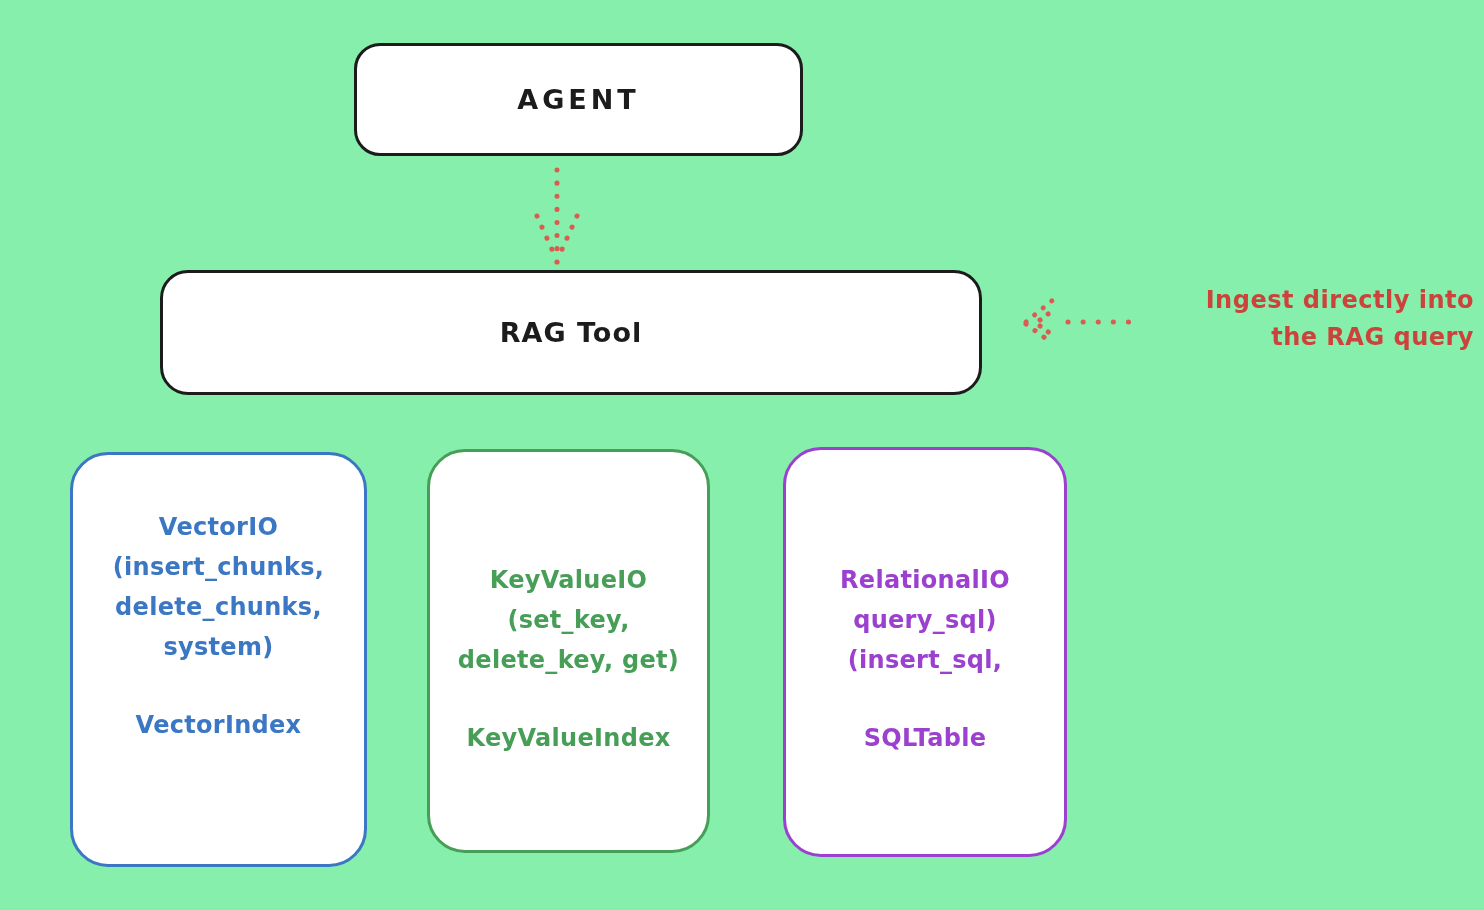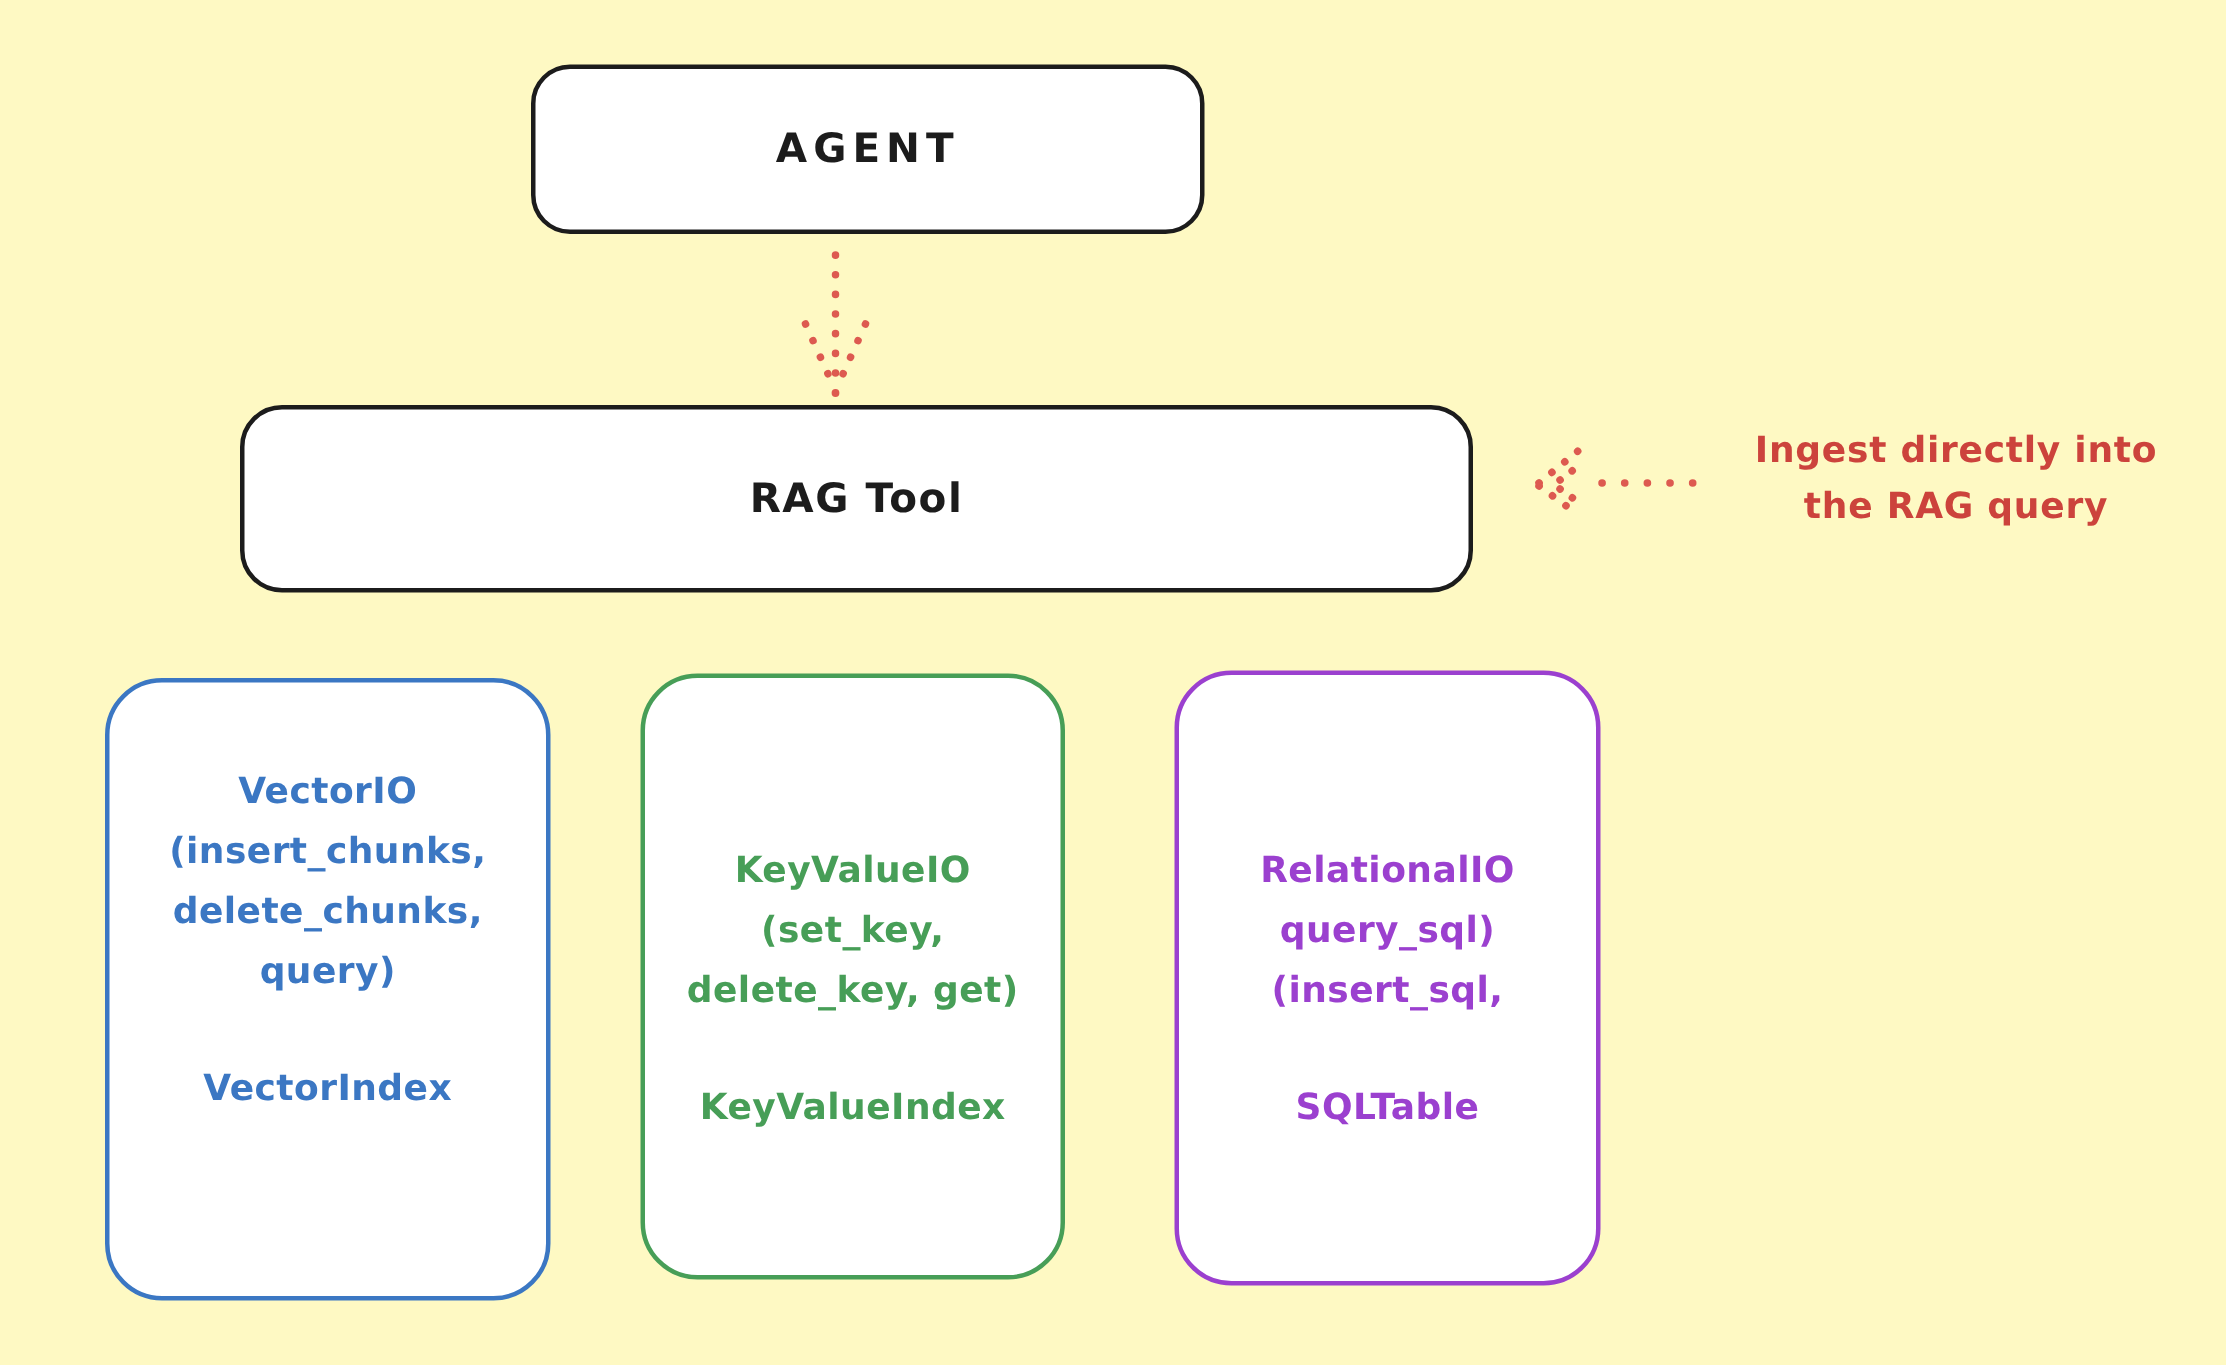--- a/index.html
+++ b/index.html
@@ -1,20 +1,20 @@
 <!DOCTYPE html>
 <html><head>
 <meta charset="utf-8">
 <style>
   html, body { margin: 0; padding: 0; background: #ffffff; }
   .canvas {
     position: relative;
     width: 1484px;
     height: 910px;
-    background: #fef9c3;
+    background: #86efac;
     font-family: "DejaVu Sans", sans-serif;
     overflow: hidden;
   }
   svg.overlay {
     position: absolute;
     left: 0; top: 0;
     width: 1484px; height: 910px;
     pointer-events: none;
   }
   .node {
@@ -40,21 +40,21 @@
     width: 822px; height: 125px;
     border-radius: 28px;
     font-size: 27px;
     font-weight: 600;
     letter-spacing: 1px;
   }
   .annotation {
     position: absolute;
     left: 1134px; top: 282px;
     width: 340px;
-    text-align: center;
+    text-align: right;
     color: #cc433c;
     font-size: 24px;
     font-weight: 700;
     line-height: 37px;
     letter-spacing: 0.5px;
   }
   .backend {
     position: absolute;
     box-sizing: border-box;
     border: 3.5px solid;
@@ -120,21 +120,21 @@
 
   <div class="annotation">
     <div>Ingest directly into</div>
     <div>the RAG query</div>
   </div>
 
   <div class="backend vector">
     <div>VectorIO</div>
     <div>(insert_chunks,</div>
     <div>delete_chunks,</div>
-    <div>query)</div>
+    <div>system)</div>
     <div class="index-name">VectorIndex</div>
   </div>
 
   <div class="backend keyvalue">
     <div>KeyValueIO</div>
     <div>(set_key,</div>
     <div>delete_key, get)</div>
     <div class="index-name">KeyValueIndex</div>
   </div>
 

